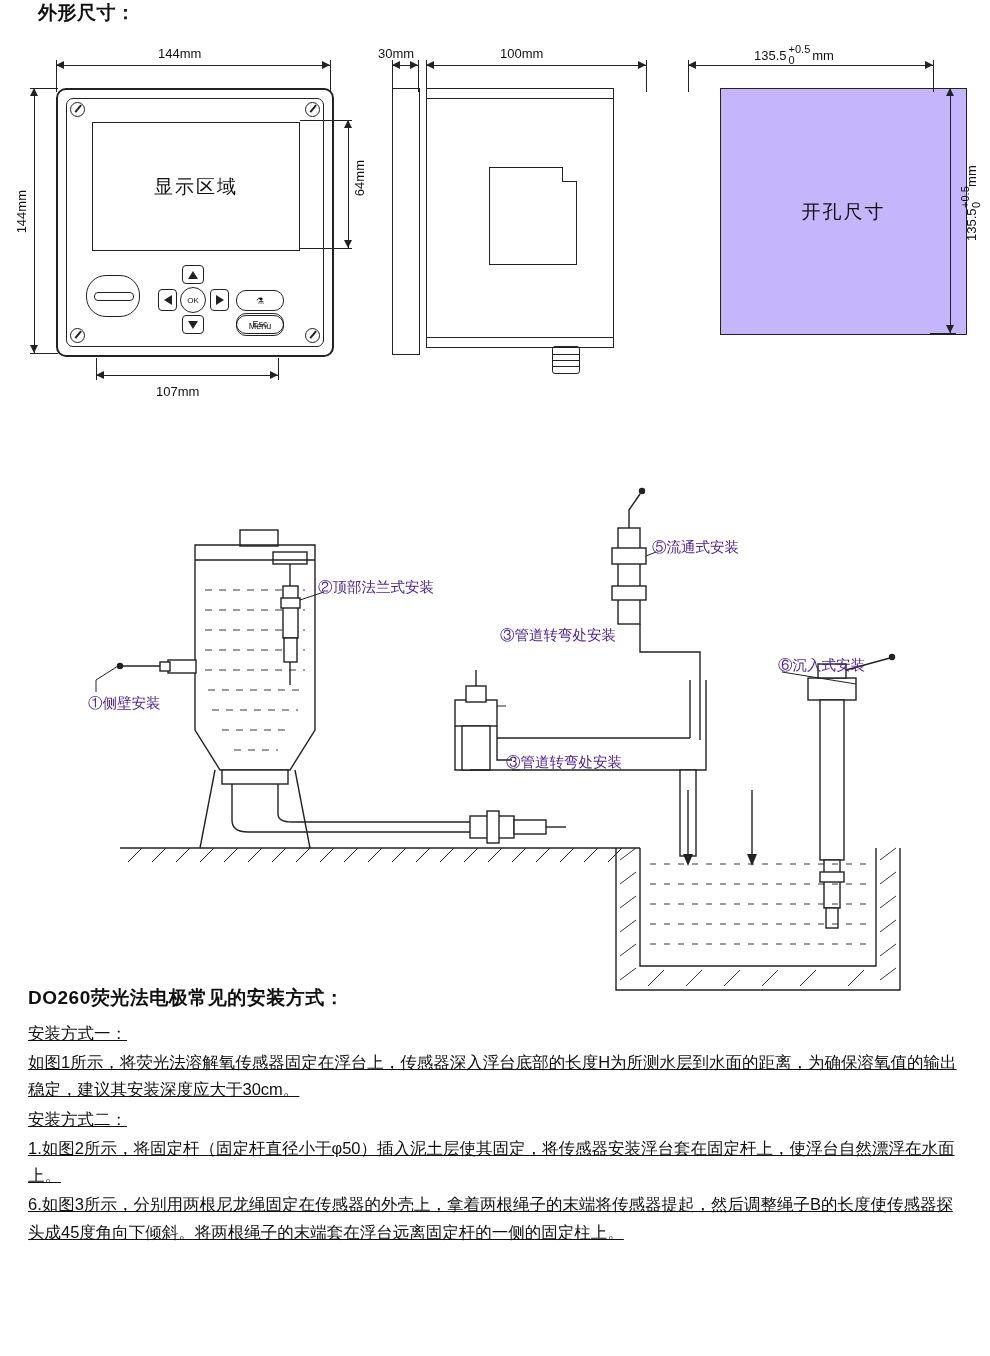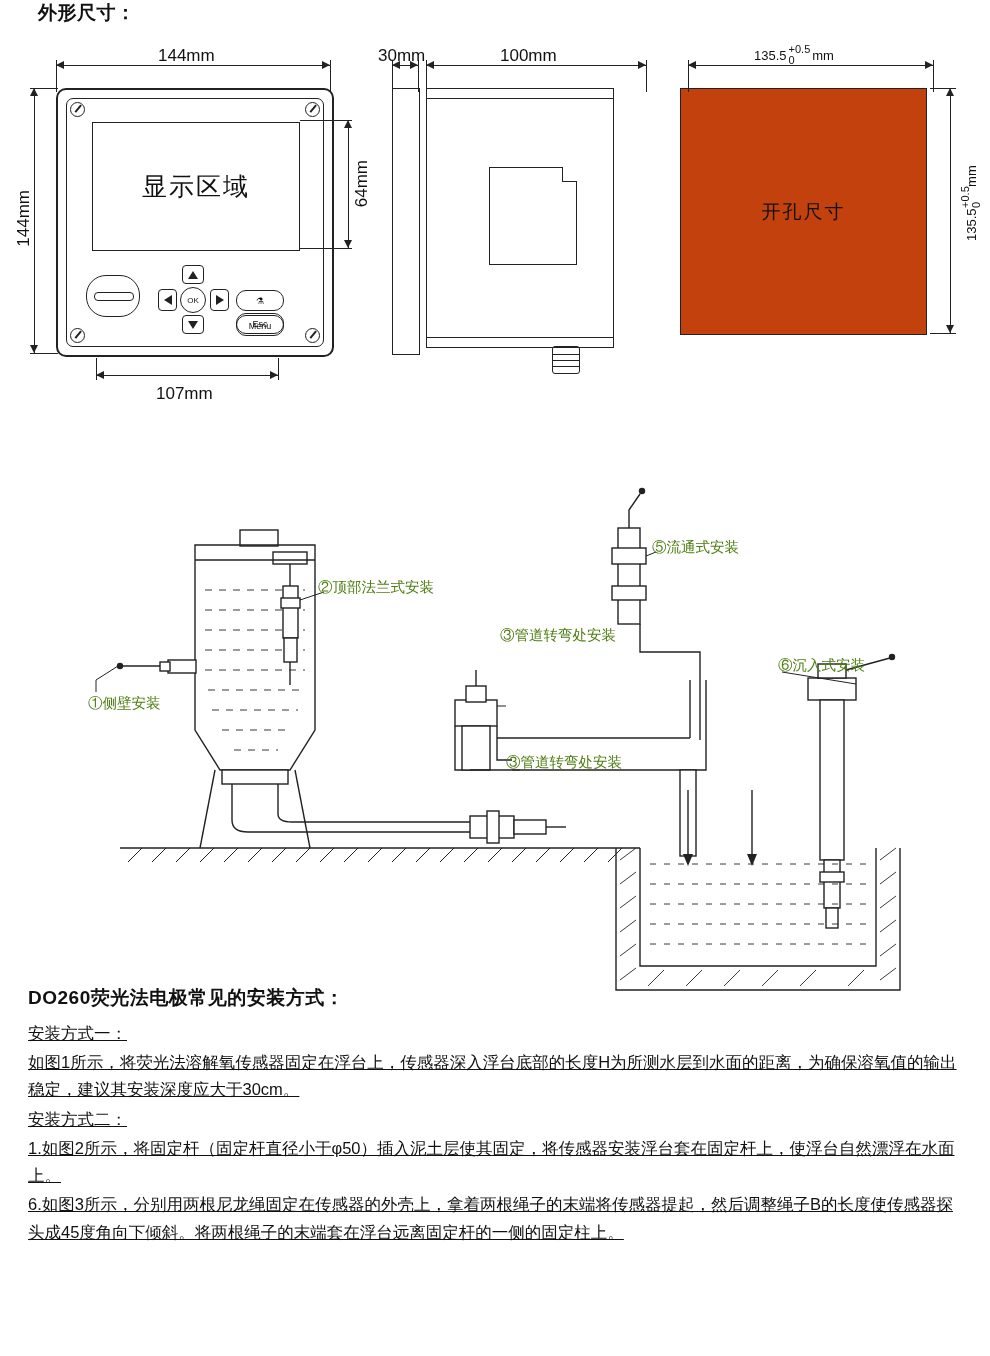--- a/index.html
+++ b/index.html
@@ -10,21 +10,21 @@
     color:#111;
     position:relative;
     overflow:hidden;
   }
   .page{position:relative;width:990px;height:1356px;}
 
   
   .sec-title{
     font-size:19px;font-weight:bold;letter-spacing:.5px;
   }
-  .dim-label{font-size:17px;color:#111;}
+  .dim-label{font-size:13px;color:#111;}
   .small{font-size:11px;}
   .vert{writing-mode:vertical-rl;transform:rotate(180deg);}
 
   
   #sec1-title{position:absolute;left:38px;top:0px;}
 
   
   .dline-h{position:absolute;height:1px;background:#222;}
   .dline-v{position:absolute;width:1px;background:#222;}
   .arrowL,.arrowR,.arrowU,.arrowD{position:absolute;width:0;height:0;}
@@ -37,21 +37,21 @@
   #meter-front{
     position:absolute;left:56px;top:88px;width:274px;height:265px;
     border:2px solid #222;border-radius:10px;background:#fff;
   }
   #meter-front .inner-frame{
     position:absolute;left:8px;top:8px;right:8px;bottom:8px;border:1px solid #222;border-radius:7px;
   }
   #meter-screen{
     position:absolute;left:34px;top:32px;width:206px;height:127px;border:1.5px solid #222;background:#fff;
     display:flex;align-items:center;justify-content:center;
-    font-size:25px;letter-spacing:2px;color:#111;
+    font-size:19px;letter-spacing:2px;color:#111;
   }
   .screw{position:absolute;width:13px;height:13px;border:1.5px solid #222;border-radius:50%;}
   .screw:after{content:"";position:absolute;left:50%;top:1px;width:1.5px;height:9px;background:#222;transform:translateX(-50%) rotate(40deg);}
   #sc1{left:12px;top:12px;}#sc2{right:12px;top:12px;}#sc3{left:12px;bottom:12px;}#sc4{right:12px;bottom:12px;}
 
   
   #keypad{position:absolute;left:28px;bottom:22px;width:220px;height:66px;}
   .knob{position:absolute;left:0;top:8px;width:52px;height:40px;border:1.5px solid #222;border-radius:20px;}
   .knob:before{content:"";position:absolute;left:7px;top:16px;width:38px;height:7px;border:1px solid #222;border-radius:4px;}
   .dpad{position:absolute;left:72px;top:0;width:70px;height:64px;}
@@ -75,32 +75,32 @@
   #meter-side{position:absolute;left:392px;top:88px;width:275px;height:265px;}
   #side-flange{position:absolute;left:0;top:0;width:26px;height:265px;border:1.5px solid #222;background:#fff;}
   #side-body{position:absolute;left:34px;top:0px;width:186px;height:258px;border:1.5px solid #222;background:#fff;}
   #side-body .ln{position:absolute;left:0;right:0;height:1px;background:#222;}
   #side-chip{position:absolute;left:62px;top:78px;width:86px;height:96px;border:1.2px solid #222;background:#fff;}
   #side-chip .cut{position:absolute;right:-1px;top:-1px;width:14px;height:14px;background:#fff;border-left:1.2px solid #222;border-bottom:1.2px solid #222;}
   #gland{position:absolute;left:160px;top:258px;width:26px;height:26px;border:1.2px solid #222;border-radius:3px;}
   #gland .g{position:absolute;left:0;right:0;height:1px;background:#222;}
 
   
-  #cutout{position:absolute;left:680px;top:88px;width:245px;height:245px;border:1.5px solid #222;background:#c2410c;
+  #cutout{position:absolute;left:720px;top:88px;width:245px;height:245px;border:1.5px solid #222;background:#c4b5fd;
     display:flex;align-items:center;justify-content:center;font-size:19px;letter-spacing:2px;}
 
   
   #sec2-title{position:absolute;left:42px;top:444px;}
   #sec2-canvas{position:absolute;left:0;top:470px;width:990px;height:560px;}
 
   
   #sec3-title{position:absolute;left:28px;top:985px;}
   #body-text{position:absolute;left:28px;top:1020px;width:938px;font-size:16.5px;line-height:1.65;color:#111;}
   #body-text p{margin:0 0 2px 0;text-decoration:underline;}
-  .callout{position:absolute;font-size:14.5px;color:#4d7c0f;white-space:nowrap;}
+  .callout{position:absolute;font-size:14.5px;color:#4c1d95;white-space:nowrap;}
 </style>
 </head>
 <body>
 
 <div class="page">
 
   <div class="sec-title" id="sec1-title">外形尺寸：</div>
 
   <div id="meter-front">
     <div class="inner-frame"></div>

